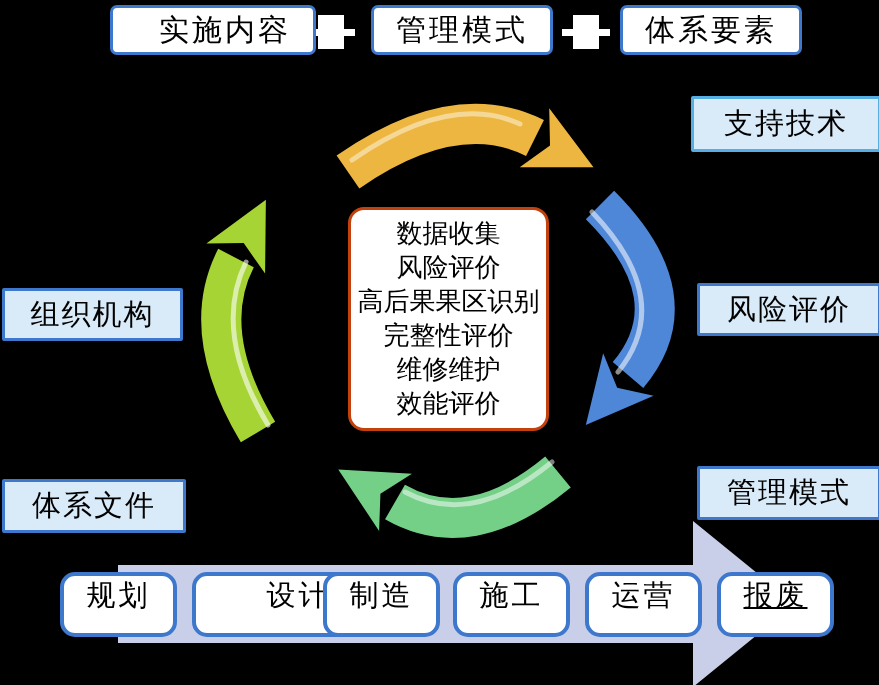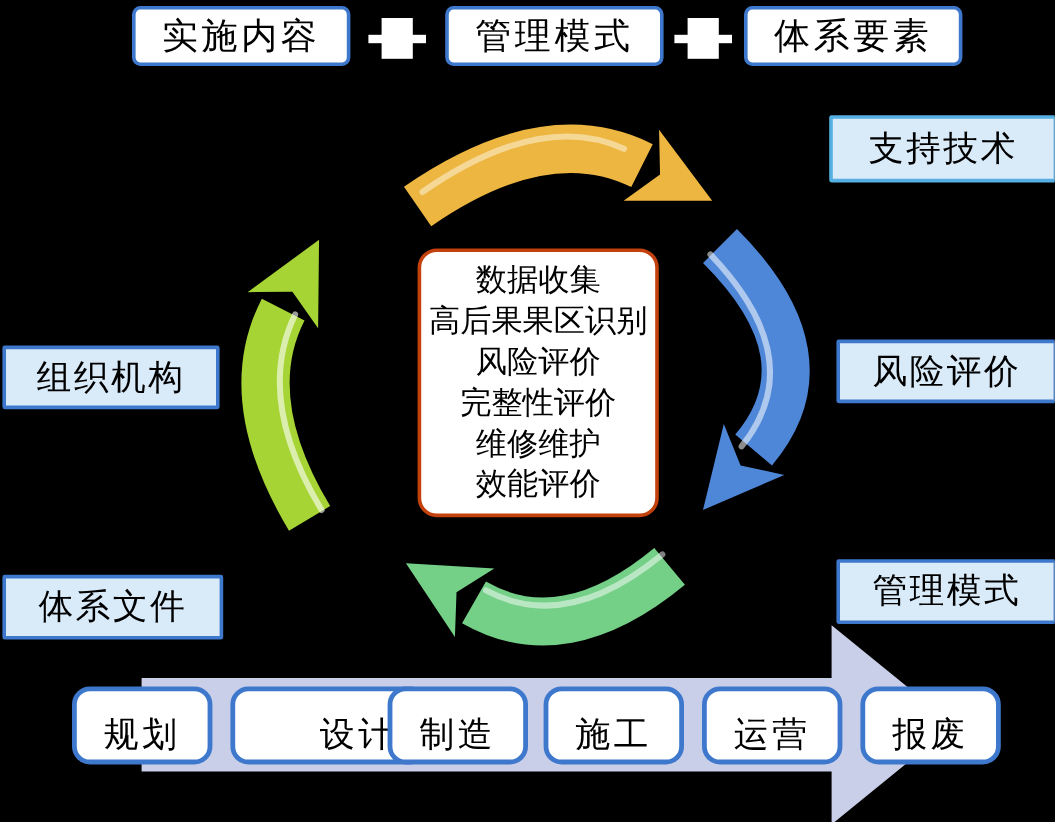--- a/index.html
+++ b/index.html
@@ -35,21 +35,21 @@
     position:absolute;left:348px;top:207px;width:195px;height:218px;
     background:#fff;border:3px solid #c2410c;border-radius:16px;
     display:flex;flex-direction:column;align-items:center;justify-content:center;
     z-index:3;
   }
   .centerbox .line{font-size:26px;line-height:34px;white-space:nowrap;}
   
   .stage{
     position:absolute;top:572px;height:57px;width:109px;
     background:#fff;border:4px solid #3E78CC;border-radius:15px;
-    display:flex;align-items:flex-end;justify-content:center;
+    display:flex;align-items:flex-start;justify-content:center;
     font-size:29px;letter-spacing:3px;z-index:4;
   }
   svg.overlay{position:absolute;left:0;top:0;z-index:1;}
   .lbl{z-index:4;}
 </style>
 </head>
 <body>
 
 <div id="canvas">
 
@@ -85,21 +85,21 @@
       <path d="M558,472 Q470,545 395,502" fill="none" stroke="#74CF87" stroke-width="40" marker-end="url(#headG)"></path>
       <path d="M552,462 Q472,528 405,492" fill="none" stroke="#ffffff" stroke-opacity="0.5" stroke-width="5" stroke-linecap="round"></path>
     </g>
 
     <g>
       <path d="M258,432 Q198,332 236,258" fill="none" stroke="#A6D434" stroke-width="40" marker-end="url(#headL)"></path>
       <path d="M268,425 Q212,332 246,262" fill="none" stroke="#ffffff" stroke-opacity="0.6" stroke-width="5" stroke-linecap="round"></path>
     </g>
   </svg>
 
-  <div class="topbox lbl" style="left:110px;">
+  <div class="topbox lbl" style="left:110px;padding-left:24px;">
     <span>实施内容</span>
   </div>
   <div class="plus" style="left:307px;">
     <span class="vbar"></span>
     <span class="hbar"></span>
   </div>
   <div class="topbox lbl" style="left:371px;">
     <span>管理模式</span>
   </div>
   <div class="plus" style="left:562px;">
@@ -122,39 +122,39 @@
   </div>
   <div class="sidelabel lbl" style="left:697px;top:283px;width:178px;height:47px;">
     <span>风险评价</span>
   </div>
   <div class="sidelabel lbl" style="left:697px;top:466px;width:178px;height:48px;">
     <span>管理模式</span>
   </div>
 
   <div class="centerbox">
     <div class="line">数据收集</div>
+    <div class="line">风险评价</div>
     <div class="line">高后果果区识别</div>
-    <div class="line">风险评价</div>
     <div class="line">完整性评价</div>
     <div class="line">维修维护</div>
     <div class="line">效能评价</div>
   </div>
 
   <div class="stage" style="left:60px;">
     <span>规划</span>
   </div>
   <div class="stage" style="left:192px;padding-left:48px;">
     <span>设计</span>
   </div>
   <div class="stage" style="left:323px;">
     <span>制造</span>
   </div>
   <div class="stage" style="left:585px;">
     <span>运营</span>
   </div>
   <div class="stage" style="left:453px;">
     <span>施工</span>
   </div>
-  <div class="stage" style="left:717px;">
+  <div class="stage" style="left:717px;text-decoration:underline;">
     <span>报废</span>
   </div>
 
 </div>
 
 </body></html>

